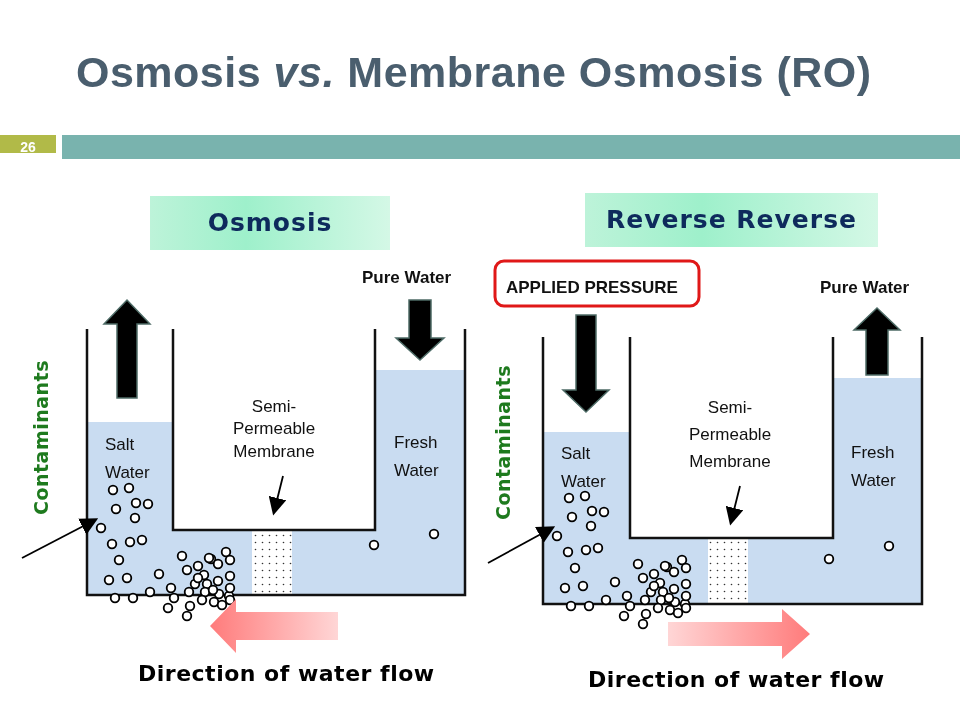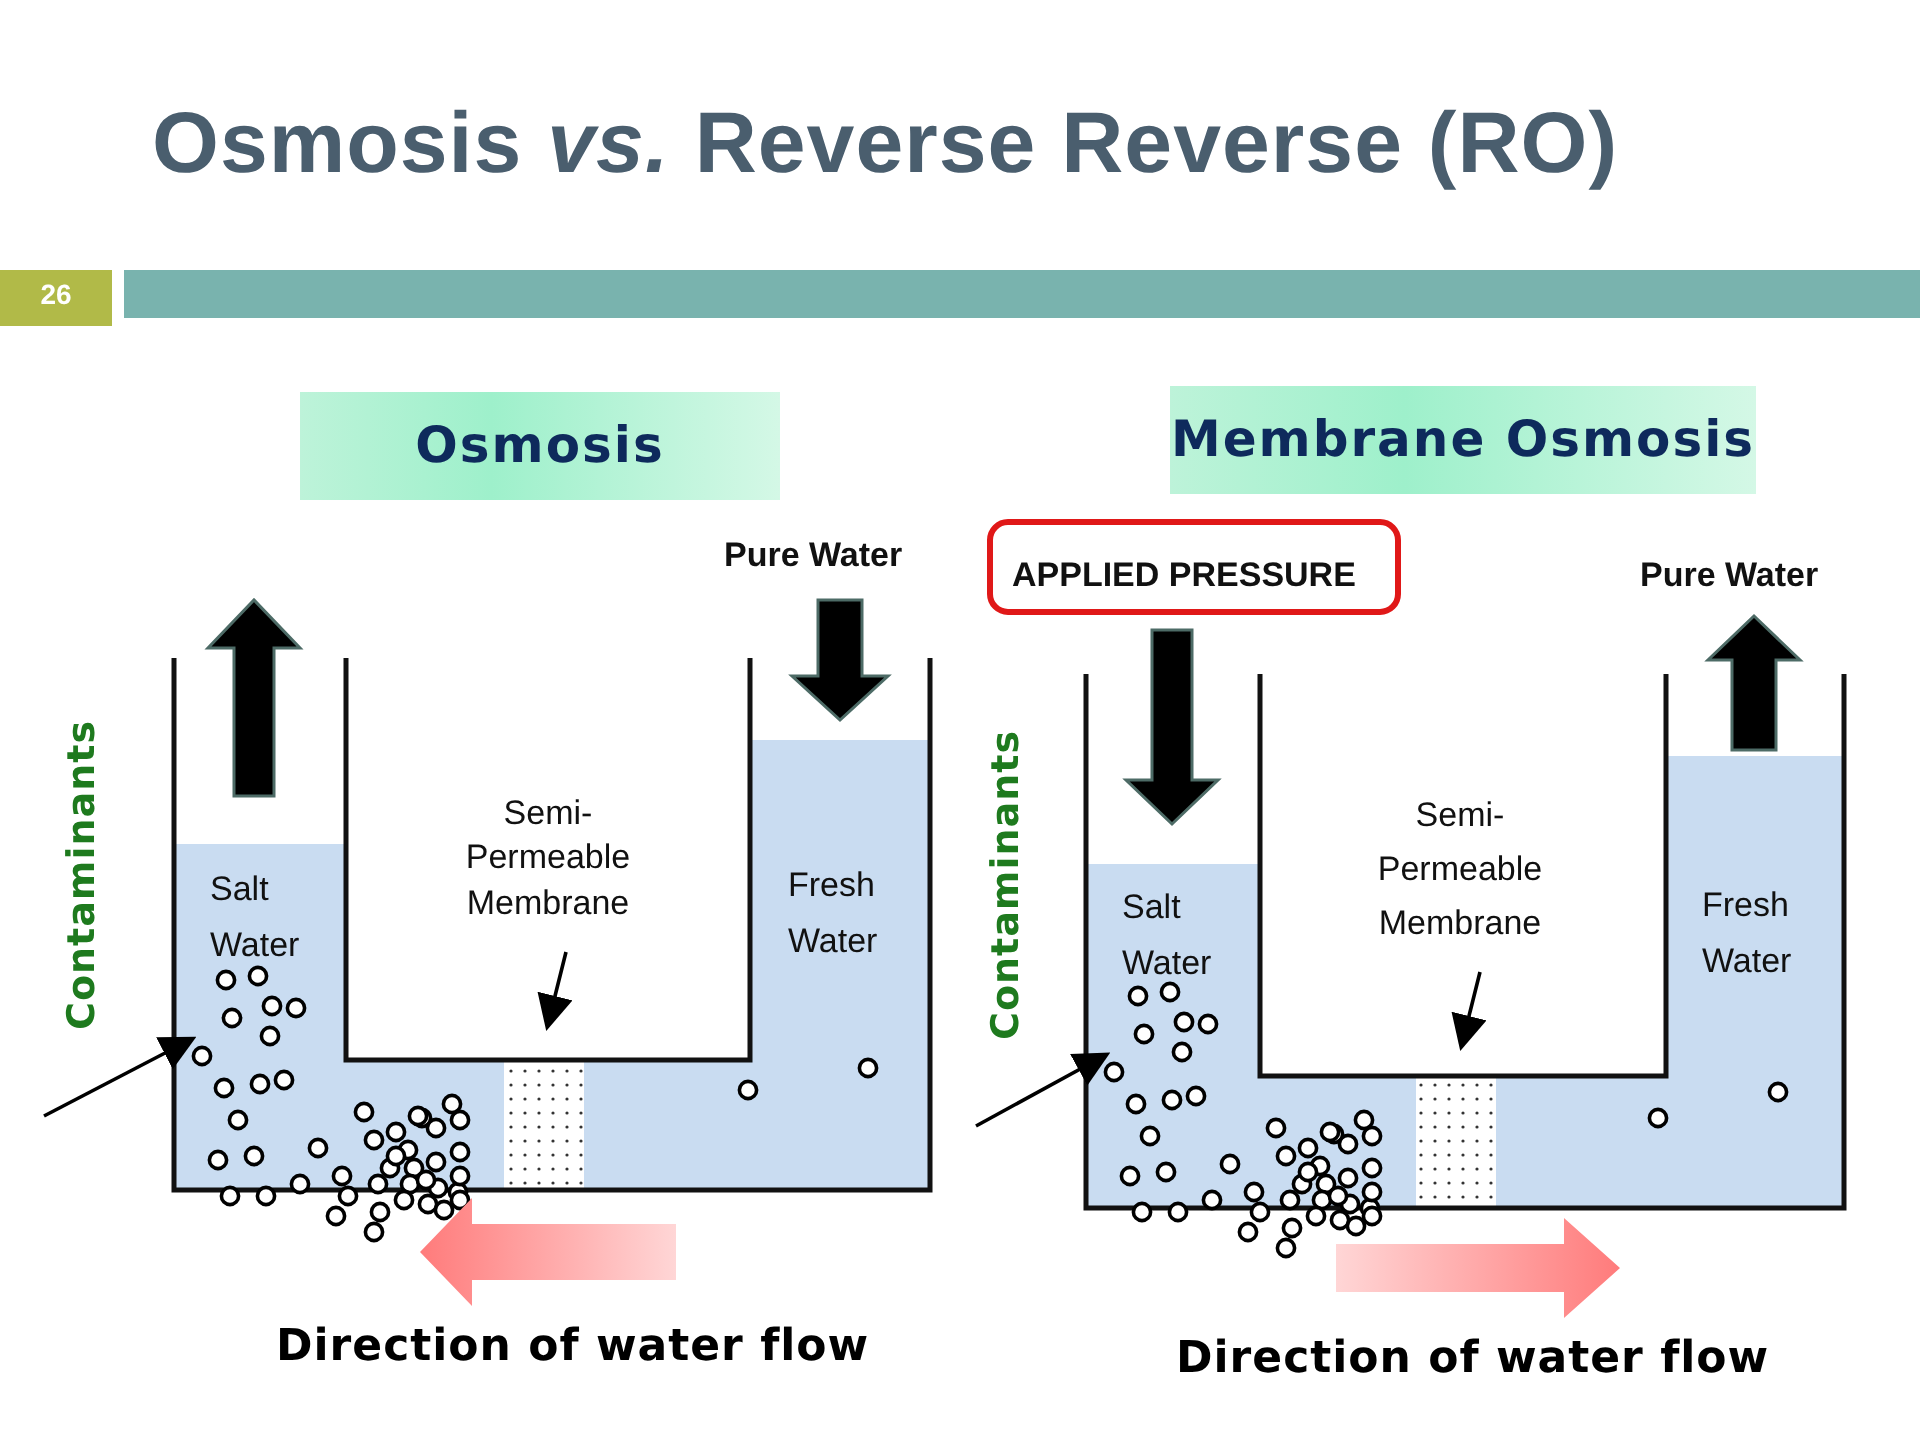--- a/index.html
+++ b/index.html
@@ -1,47 +1,47 @@
 <!DOCTYPE html>
 <html><head>
 <meta charset="utf-8">
 <style>
   html, body { margin:0; padding:0; }
   body { width:960px; height:720px; background:#ffffff; position:relative; overflow:hidden;
          font-family:"DejaVu Sans", sans-serif; }
   .title { position:absolute; left:76px; top:48px; font-size:43px; font-weight:bold; color:#4a5e6e;
            font-family:"Liberation Sans", sans-serif; letter-spacing:0.5px; white-space:nowrap; }
   .title .vs { font-style:italic; }
-  .slide-num { position:absolute; left:0; top:135px; width:56px; height:28px; background:#b1ba48;
+  .slide-num { position:absolute; left:0; top:135px; width:56px; height:18px; background:#b1ba48;
                color:#fff; font-weight:bold; font-size:14px; text-align:center; line-height:24px;
                font-family:"Liberation Sans", sans-serif; }
   .rule { position:absolute; left:62px; top:135px; width:898px; height:24px; background:#79b3ae; }
   .label-box { position:absolute; height:54px; line-height:54px; text-align:center; font-weight:bold;
                color:#0e2a5c; font-size:25px; letter-spacing:1px;
                background:linear-gradient(90deg,#bdf3d9 0%,#9ef0cb 40%,#d4f8e6 100%);
                font-family:"DejaVu Sans", sans-serif; }
   svg { position:absolute; left:0; top:0; }
   .flow-label { position:absolute; font-weight:bold; color:#000000; font-size:22px; white-space:nowrap;
                 font-family:"DejaVu Sans", sans-serif; letter-spacing:0.5px; }
   .contam { position:absolute; color:#1e7a1e; font-weight:bold; font-size:19px; white-space:nowrap;
             transform:rotate(-90deg); transform-origin:left top; font-family:"DejaVu Sans", sans-serif;
             letter-spacing:0.5px; }
   .dtxt { font-family:"Liberation Sans", sans-serif; font-size:17px; fill:#111; }
   .dtxtb { font-family:"Liberation Sans", sans-serif; font-size:17px; font-weight:bold; fill:#111; }
 </style>
 </head>
 <body>
 
-<div class="title"><span>Osmosis </span><span class="vs">vs.</span><span> Reverse Reverse (RO)</span></div>
+<div class="title"><span>Osmosis </span><span class="vs">vs.</span><span> Membrane Osmosis (RO)</span></div>
 
 <div class="slide-num">26</div>
 <div class="rule"></div>
 
 <div class="label-box" style="left:150px; top:196px; width:240px;">Osmosis</div>
-<div class="label-box" style="left:585px; top:193px; width:293px;">Membrane Osmosis</div>
+<div class="label-box" style="left:585px; top:193px; width:293px;">Reverse Reverse</div>
 
 <svg width="960" height="720">
   <defs>
     <pattern id="dots" width="7" height="7" patternUnits="userSpaceOnUse">
       <rect width="7" height="7" fill="#ffffff"></rect>
       <circle cx="3.5" cy="3.5" r="0.8" fill="#333"></circle>
     </pattern>
     <linearGradient id="flowL" x1="0" x2="1" y1="0" y2="0">
       <stop offset="0" stop-color="#ff7b7b"></stop>
       <stop offset="1" stop-color="#ffd6d6"></stop>

